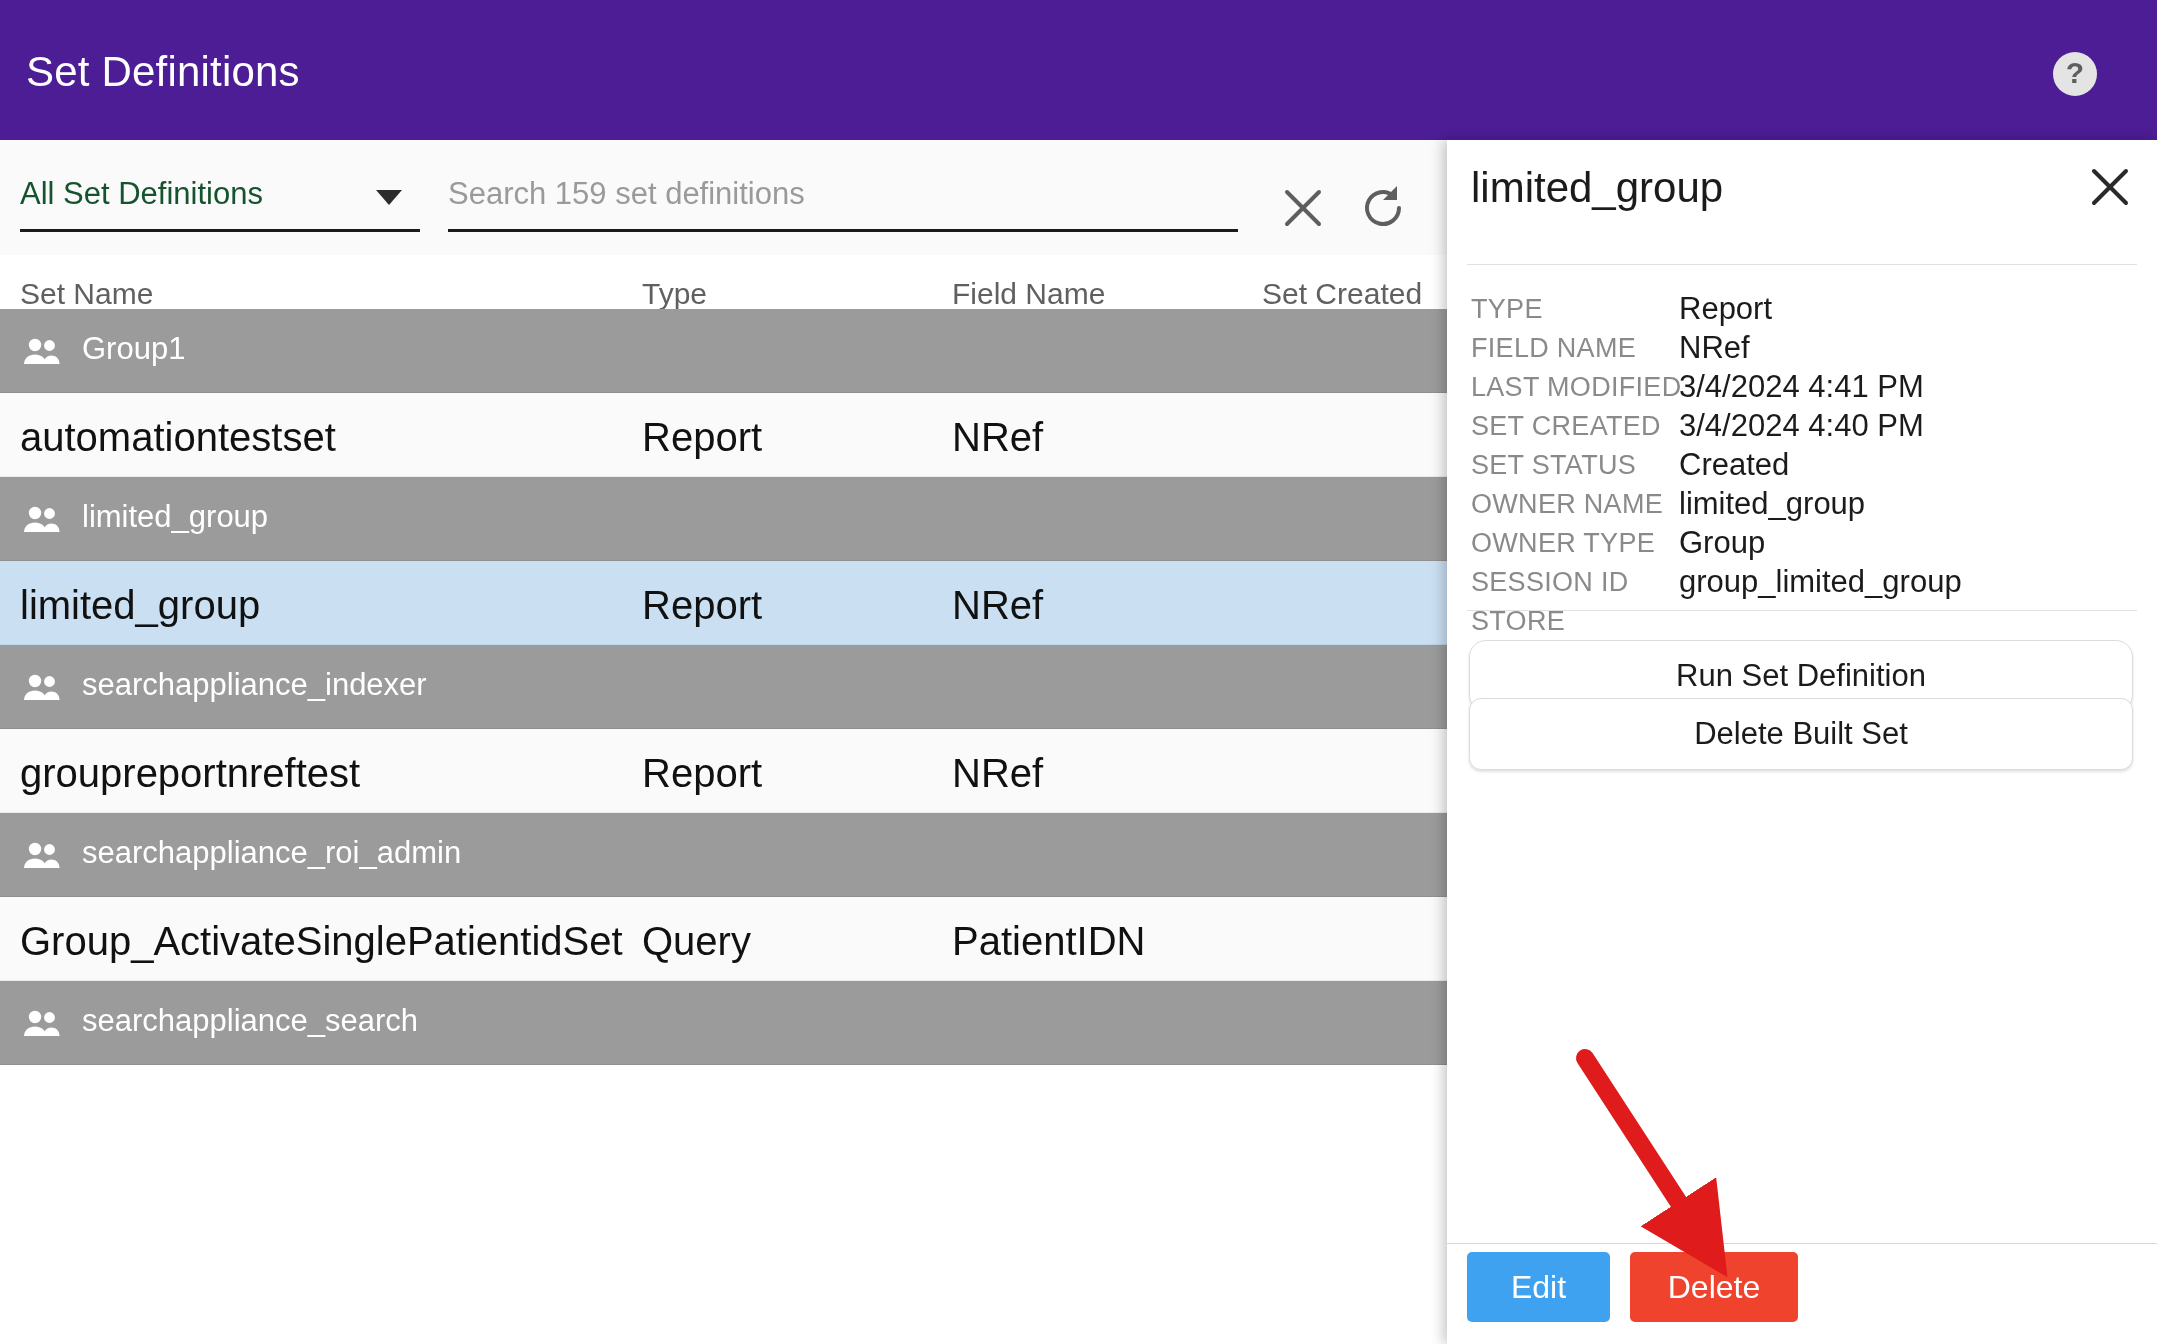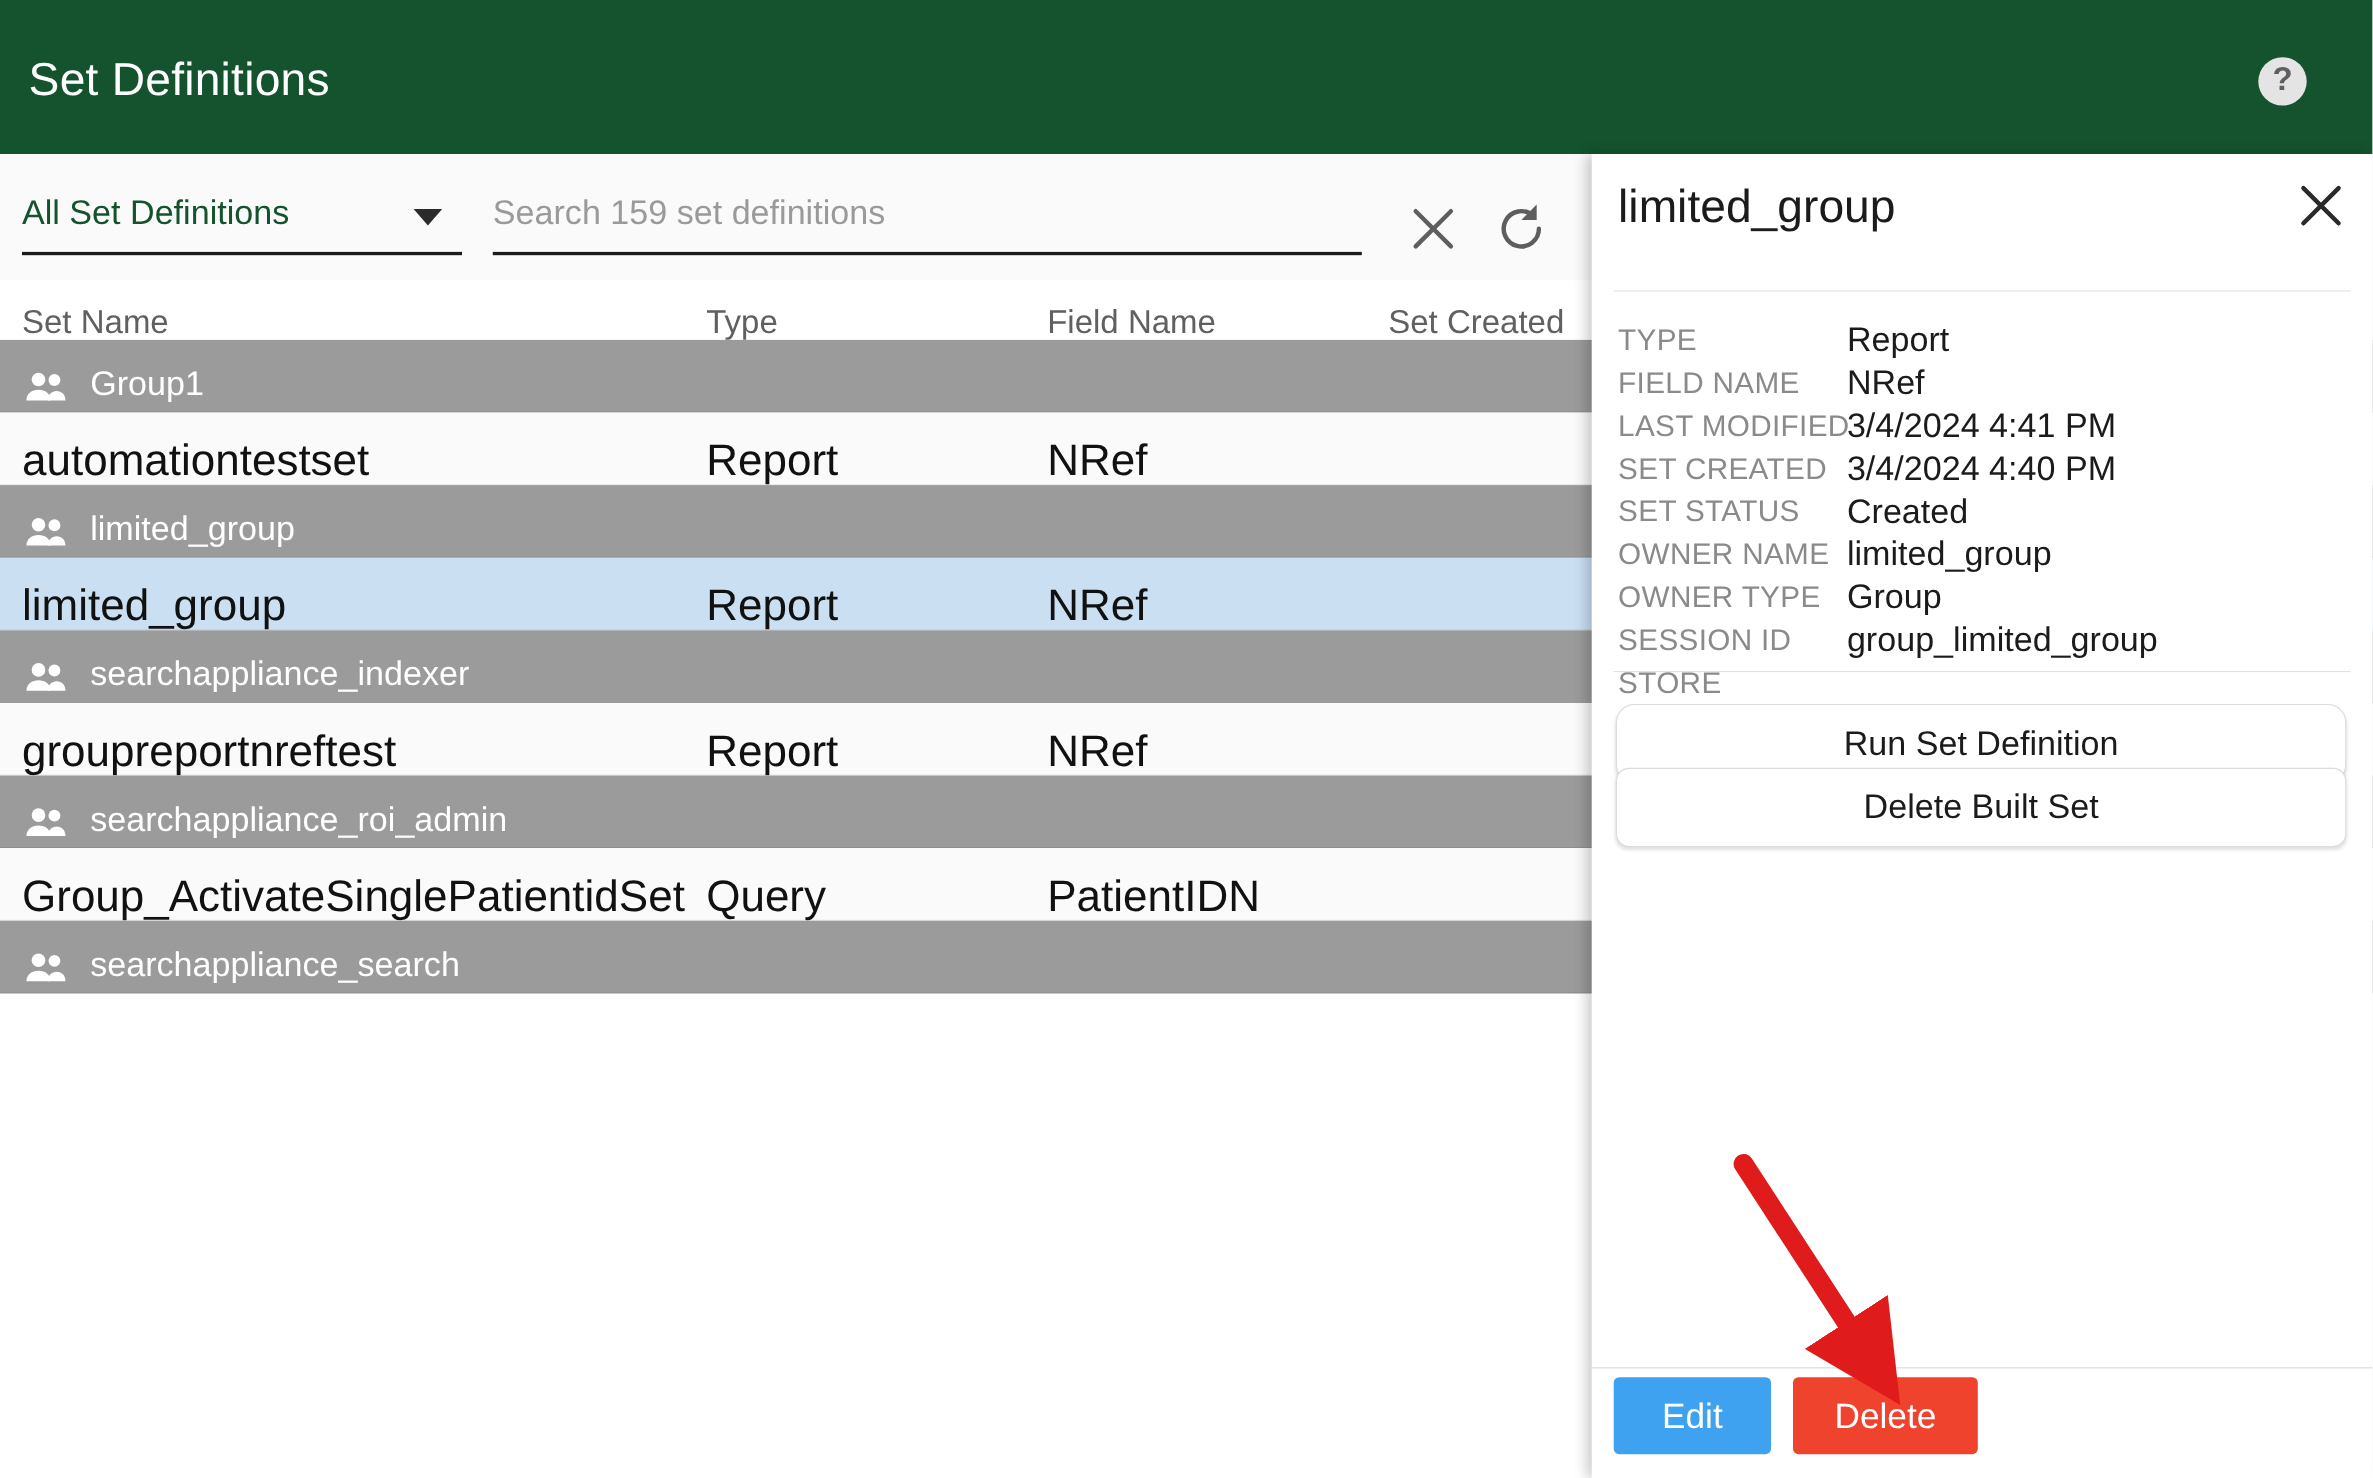--- a/index.html
+++ b/index.html
@@ -19,21 +19,21 @@
     overflow: hidden;
     background: #ffffff;
   }
 
   
   .app-header {
     position: absolute;
     left: 0; top: 0;
     width: 2157px;
     height: 140px;
-    background: #14532d;
+    background: #4c1d95;
     box-sizing: border-box;
   }
   .app-title {
     position: absolute;
     left: 26px;
     top: 48px;
     font-size: 42px;
     color: #ffffff;
     letter-spacing: 0.2px;
     white-space: nowrap;
@@ -150,21 +150,21 @@
   .c-type  { left: 642px; }
   .c-field { left: 952px; }
   .c-created { left: 1262px; }
 
   .rows {
     position: relative;
     margin-top: -22px;
   }
   .row {
     position: relative;
-    height: 66px;
+    height: 84px;
     box-sizing: border-box;
     cursor: pointer;
   }
   .row.data {
     background: #fafafa;
     border-bottom: 1px solid #eaeaea;
   }
   .row.data.selected {
     background: #cbdff3;
     border-bottom: 1px solid #bdd3ea;

